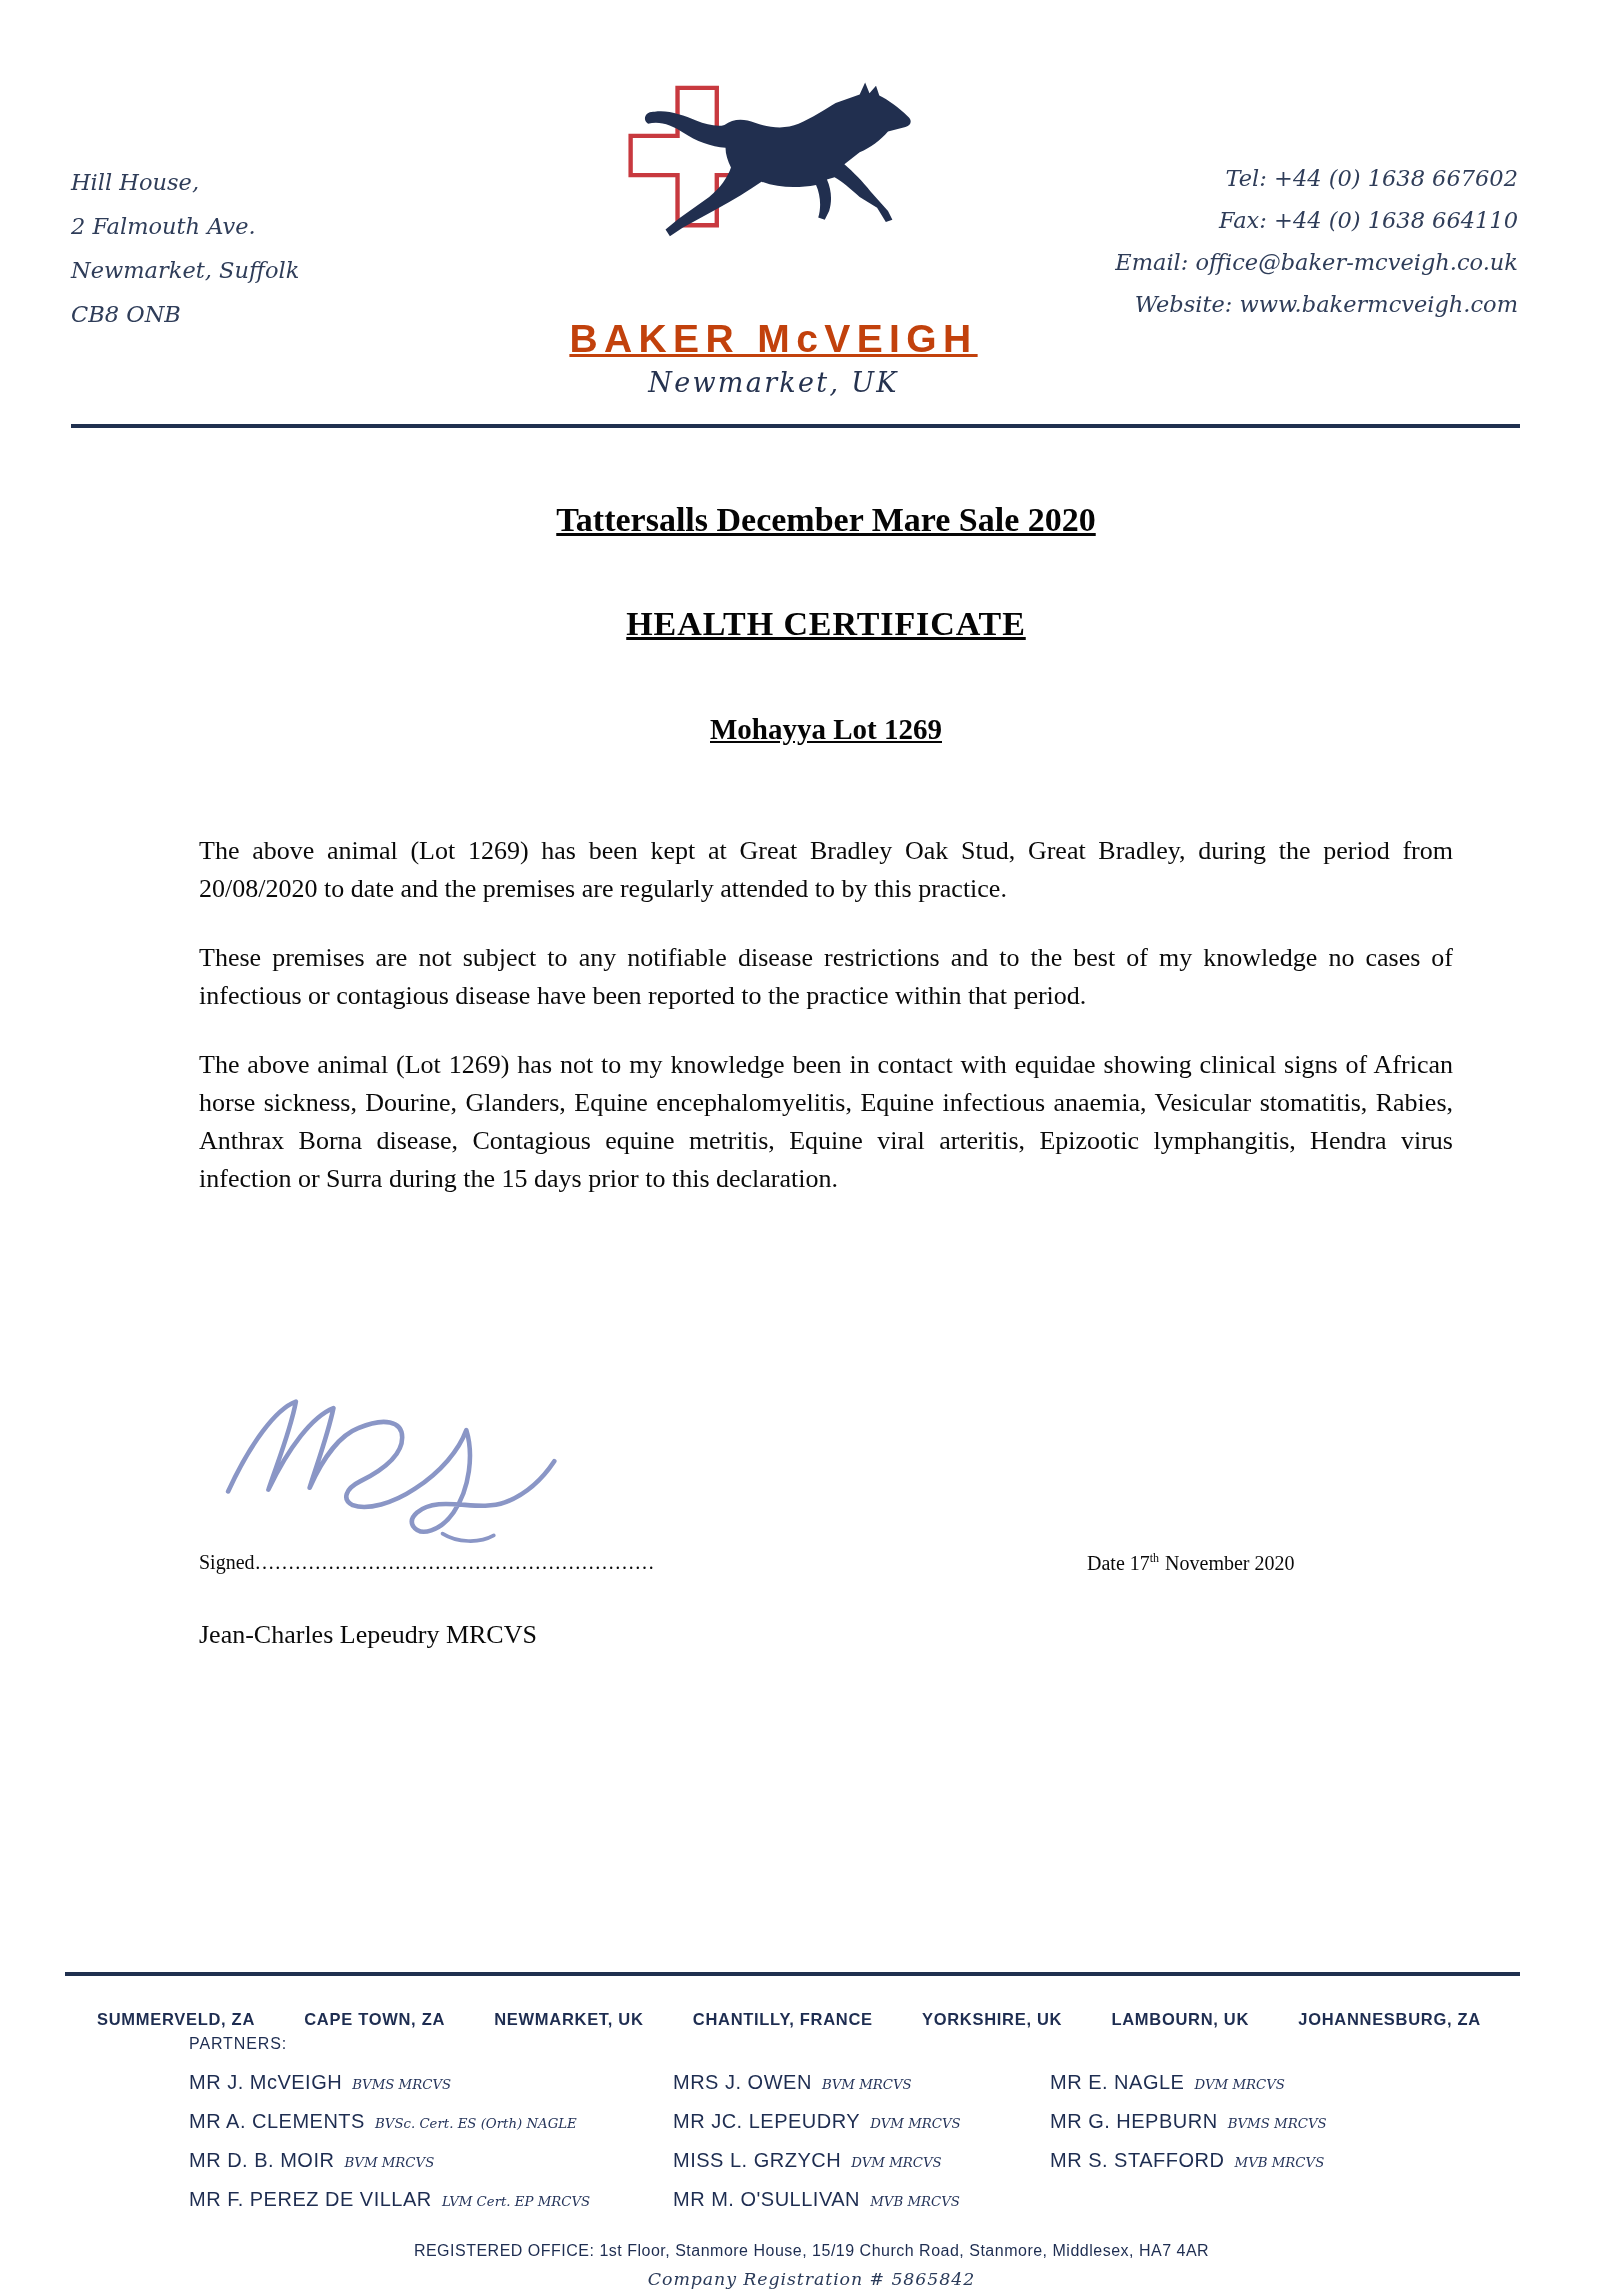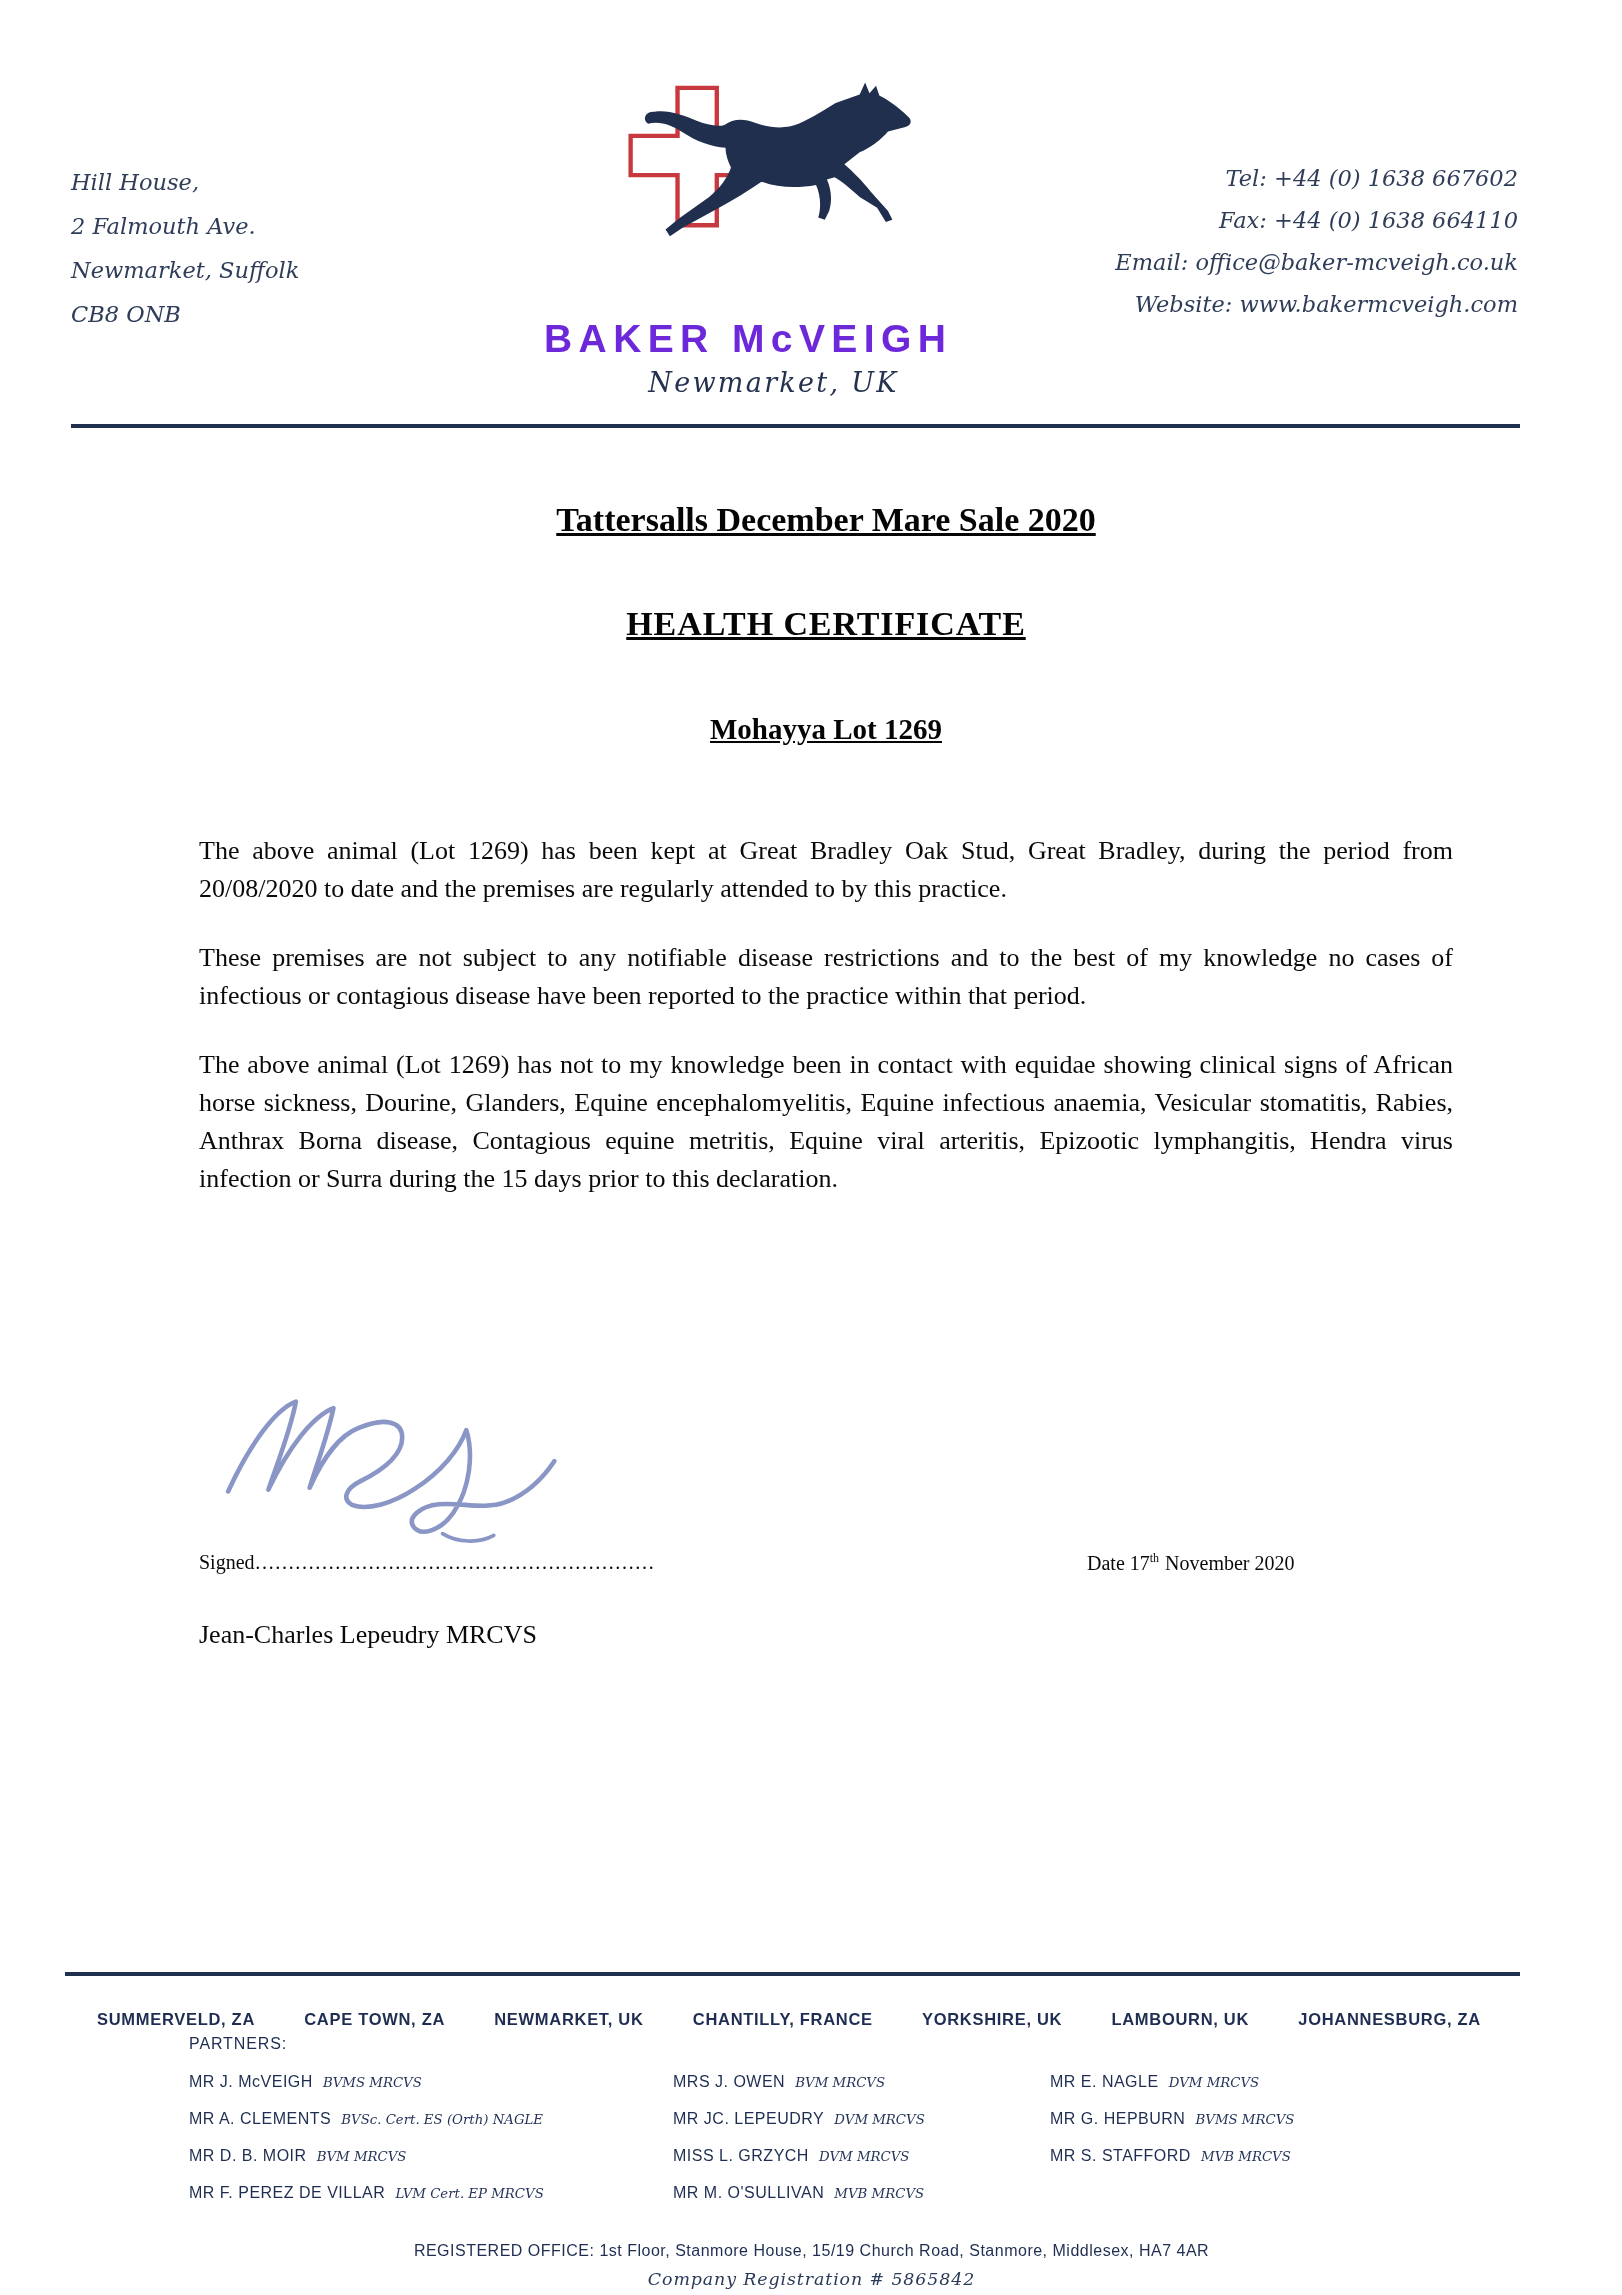--- a/index.html
+++ b/index.html
@@ -7,23 +7,23 @@
         font-family:"Liberation Serif",serif;color:#0a0a0a;}
 
   
   .address{position:absolute;left:71px;top:160px;
            font-family:"DejaVu Serif",serif;font-style:italic;
            font-size:22.5px;line-height:44px;color:#2f3d59;}
   .contact{position:absolute;right:105px;top:157px;text-align:right;
            font-family:"DejaVu Serif",serif;font-style:italic;
            font-size:22.5px;line-height:42px;color:#2f3d59;}
   .logo-art{position:absolute;left:611px;top:55px;}
-  .logo-name{position:absolute;left:544px;top:317px;width:459px;
+  .logo-name{position:absolute;left:544px;top:317px;width:459px;text-align:center;
              font-family:"Liberation Sans",sans-serif;font-size:39px;font-weight:700;
-             letter-spacing:6.4px;color:#6d28d9;white-space:nowrap;}
+             letter-spacing:6.4px;color:#c2410c;white-space:nowrap;text-decoration:underline;}
   .logo-sub{position:absolute;left:544px;top:367px;width:459px;text-align:center;
             font-family:"DejaVu Serif",serif;font-style:italic;font-size:27px;
             letter-spacing:2.3px;color:#25324f;}
   .rule{position:absolute;background:#20304f;}
   .rule-top{left:71px;top:424px;width:1449px;height:4.1px;}
 
   
   .doc-title{position:absolute;left:199px;width:1254px;text-align:center;
              font-weight:bold;text-decoration:underline;color:#050505;}
   .doc-title1{top:501px;font-size:34px;}
@@ -48,21 +48,21 @@
              font-family:"Liberation Sans",sans-serif;font-weight:700;
              font-size:16.5px;letter-spacing:0.7px;color:#1e2d51;white-space:nowrap;margin-top:20px;}
   .partners-label{position:absolute;left:189px;top:2035px;
              font-family:"Liberation Sans",sans-serif;font-size:16px;
              letter-spacing:0.9px;color:#1e2d51;}
   .partner-col{position:absolute;top:2065px;}
   .partner-col-1{left:189px;}
   .partner-col-2{left:673px;}
   .partner-col-3{left:1050px;}
   .partner-row{line-height:34px;white-space:nowrap;}
-  .partner-name{font-family:"Liberation Sans",sans-serif;font-size:16px;
+  .partner-name{font-family:"Liberation Sans",sans-serif;font-size:20px;
                 letter-spacing:0.5px;color:#1e2d51;}
   .partner-quals{font-family:"DejaVu Serif",serif;font-style:italic;
                  font-size:13.3px;color:#25345a;margin-left:8.3px;}
   .registered{position:absolute;left:0;top:2242px;width:1623px;text-align:center;
               font-family:"Liberation Sans",sans-serif;font-size:16px;
               letter-spacing:0.5px;color:#1e2d51;}
   .company-reg{position:absolute;left:0;top:2269px;width:1623px;text-align:center;
                font-family:"DejaVu Serif",serif;font-style:italic;font-size:17.4px;
                letter-spacing:0.9px;color:#2a3a59;}
 </style>

